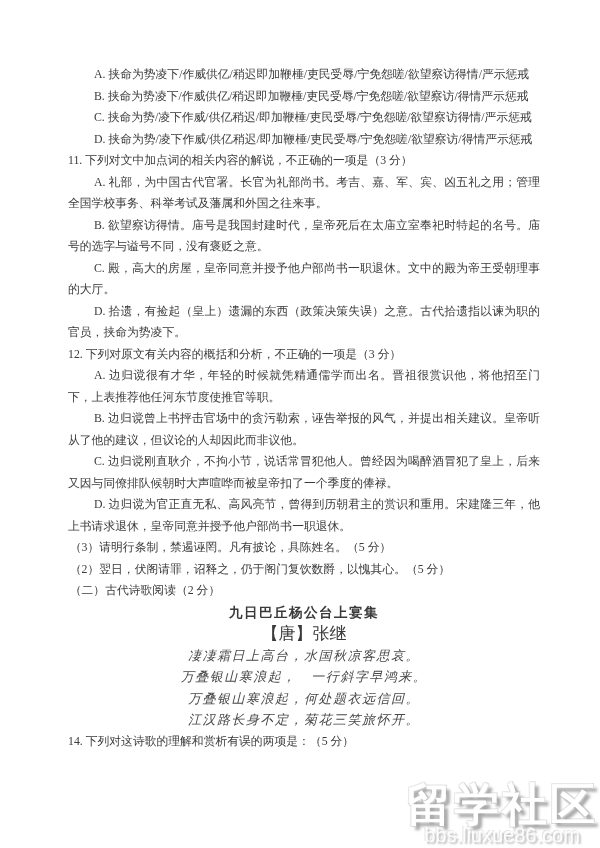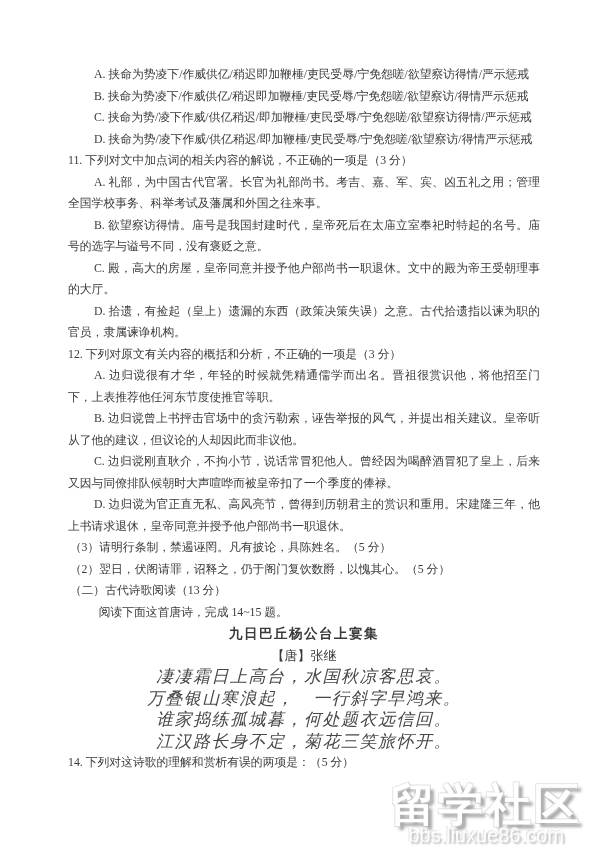--- a/index.html
+++ b/index.html
@@ -23,32 +23,32 @@
   .opt-oneline{ text-indent:2.2em; white-space:nowrap; }
   .stem       { text-indent:0; }
   .sub        { text-indent:0.15em; }
   .instruction{ text-indent:2.6em; }
   .poem       { text-align:center; }
   .poem-title {
     font-size:13.5px; font-weight:bold; letter-spacing:1.5px;
     text-indent:0;
   }
   .poem-author{
-    font-size:13px; text-align:center; text-indent:0;
+    font-size:17px; text-align:center; text-indent:0;
   }
   .poem-line {
     font-style:italic;
-    font-size:17px;
+    font-size:13px;
     letter-spacing:1.5px;
     color:#474747;
     text-align:center; text-indent:0;
   }
   .watermark {
     position:absolute;
-    right:18px; bottom:2px;
+    right:2px; bottom:2px;
     text-align:center;
     font-family:"Liberation Sans","DejaVu Sans",sans-serif;
     pointer-events:none;
   }
   .wm-title {
     font-size:45px;
     font-weight:bold;
     letter-spacing:3px;
     line-height:1.05;
     color:#ffffff;
@@ -71,40 +71,39 @@
 
     <p class="opt-oneline">A. 挟命为势凌下/作威供亿/稍迟即加鞭棰/吏民受辱/宁免怨嗟/欲望察访得情/严示惩戒</p>
     <p class="opt-oneline">B. 挟命为势凌下/作威供亿/稍迟即加鞭棰/吏民受辱/宁免怨嗟/欲望察访/得情严示惩戒</p>
     <p class="opt-oneline">C. 挟命为势/凌下作威/供亿稍迟/即加鞭棰/吏民受辱/宁免怨嗟/欲望察访得情/严示惩戒</p>
     <p class="opt-oneline">D. 挟命为势/凌下作威/供亿稍迟/即加鞭棰/吏民受辱/宁免怨嗟/欲望察访/得情严示惩戒</p>
 
     <p class="stem">11. 下列对文中加点词的相关内容的解说，不正确的一项是（3 分）</p>
     <p class="opt">A. 礼部，为中国古代官署。长官为礼部尚书。考吉、嘉、军、宾、凶五礼之用；管理全国学校事务、科举考试及藩属和外国之往来事。</p>
     <p class="opt">B. 欲望察访得情。庙号是我国封建时代，皇帝死后在太庙立室奉祀时特起的名号。庙号的选字与谥号不同，没有褒贬之意。</p>
     <p class="opt">C. 殿，高大的房屋，皇帝同意并授予他户部尚书一职退休。文中的殿为帝王受朝理事的大厅。</p>
-    <p class="opt">D. 拾遗，有捡起（皇上）遗漏的东西（政策决策失误）之意。古代拾遗指以谏为职的官员，隶属谏诤机构。</p>
+    <p class="opt">D. 拾遗，有捡起（皇上）遗漏的东西（政策决策失误）之意。古代拾遗指以谏为职的官员，挟命为势凌下。</p>
 
     <p class="stem">12. 下列对原文有关内容的概括和分析，不正确的一项是（3 分）</p>
     <p class="opt">A. 边归谠很有才华，年轻的时候就凭精通儒学而出名。晋祖很赏识他，将他招至门下，上表推荐他任河东节度使推官等职。</p>
     <p class="opt">B. 边归谠曾上书抨击官场中的贪污勒索，诬告举报的风气，并提出相关建议。皇帝听从了他的建议，但议论的人却因此而非议他。</p>
     <p class="opt">C. 边归谠刚直耿介，不拘小节，说话常冒犯他人。曾经因为喝醉酒冒犯了皇上，后来又因与同僚排队候朝时大声喧哗而被皇帝扣了一个季度的俸禄。</p>
     <p class="opt">D. 边归谠为官正直无私、高风亮节，曾得到历朝君主的赏识和重用。宋建隆三年，他上书请求退休，皇帝同意并授予他户部尚书一职退休。</p>
 
     <p class="sub">（3）请明行条制，禁遏诬罔。凡有披论，具陈姓名。（5 分）</p>
     <p class="sub">（2）翌日，伏阁请罪，诏释之，仍于阁门复饮数爵，以愧其心。（5 分）</p>
 
-    <p class="sub">（二）古代诗歌阅读（13 分）</p>
-    <p class="instruction">阅读下面这首唐诗，完成 14~15 题。</p>
+    <p class="sub">（二）古代诗歌阅读（2 分）</p>
 
     <div class="poem">
       <p class="poem-title">九日巴丘杨公台上宴集</p>
       <p class="poem-author">【唐】张继</p>
       <p class="poem-line">凄凄霜日上高台，水国秋凉客思哀。</p>
       <p class="poem-line">万叠银山寒浪起，　一行斜字早鸿来。</p>
-      <p class="poem-line">谁家捣练孤城暮，何处题衣远信回。</p>
+      <p class="poem-line">万叠银山寒浪起，何处题衣远信回。</p>
       <p class="poem-line">江汉路长身不定，菊花三笑旅怀开。</p>
     </div>
 
     <p class="stem">14. 下列对这诗歌的理解和赏析有误的两项是：（5 分）</p>
   </div>
 
   <div class="watermark">
     <div class="wm-title">留学社区</div>
     <div class="wm-url">bbs.liuxue86.com</div>
   </div>

